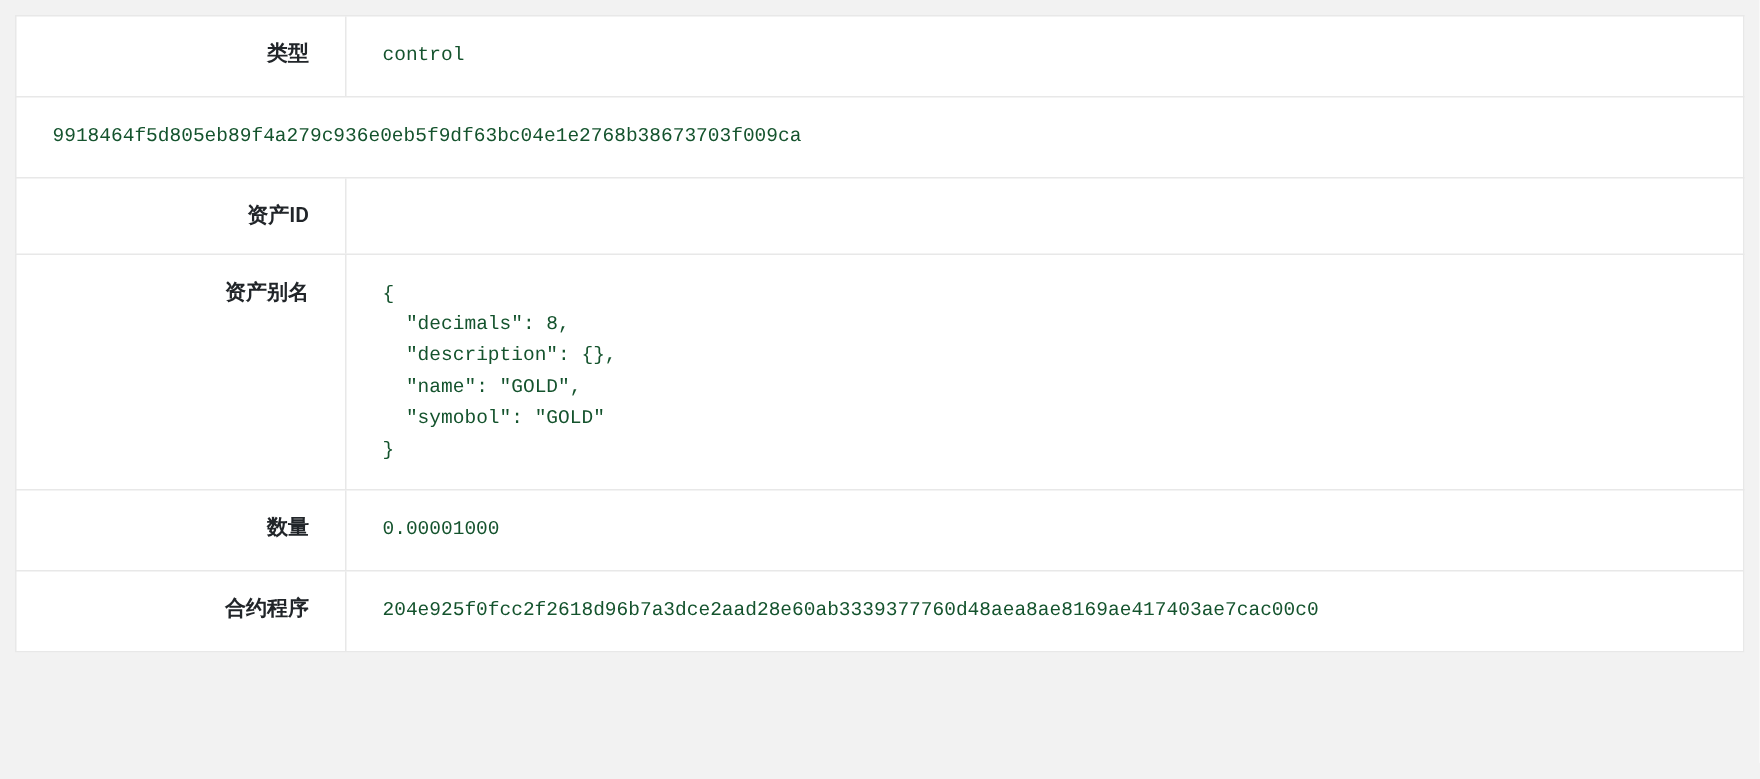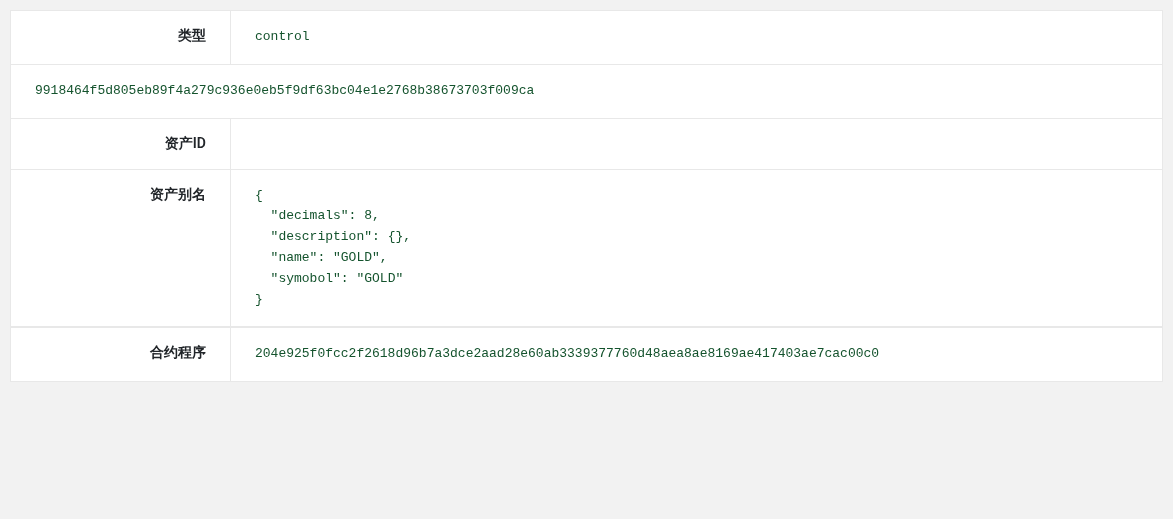--- a/index.html
+++ b/index.html
@@ -67,18 +67,20 @@
   <div class="table-row">
     <div class="label-cell">资产别名</div>
     <div class="value-cell">{
   "decimals": 8,
   "description": {},
   "name": "GOLD",
   "symobol": "GOLD"
 }</div>
   </div>
   <div class="table-row">
+    <div class="label-cell">数量</div>
+    <div class="value-cell">0.00001000</div>
   </div>
   <div class="table-row">
     <div class="label-cell">合约程序</div>
     <div class="value-cell">204e925f0fcc2f2618d96b7a3dce2aad28e60ab3339377760d48aea8ae8169ae417403ae7cac00c0</div>
   </div>
 </div>
 
 </body></html>

